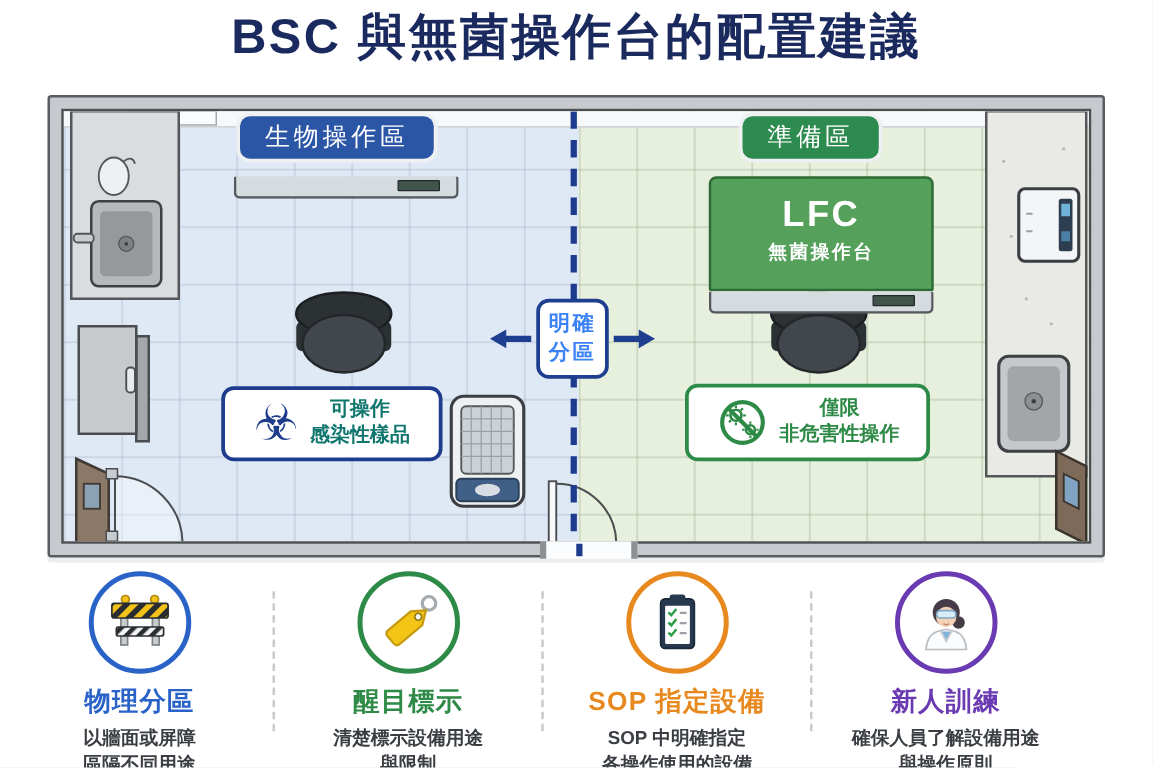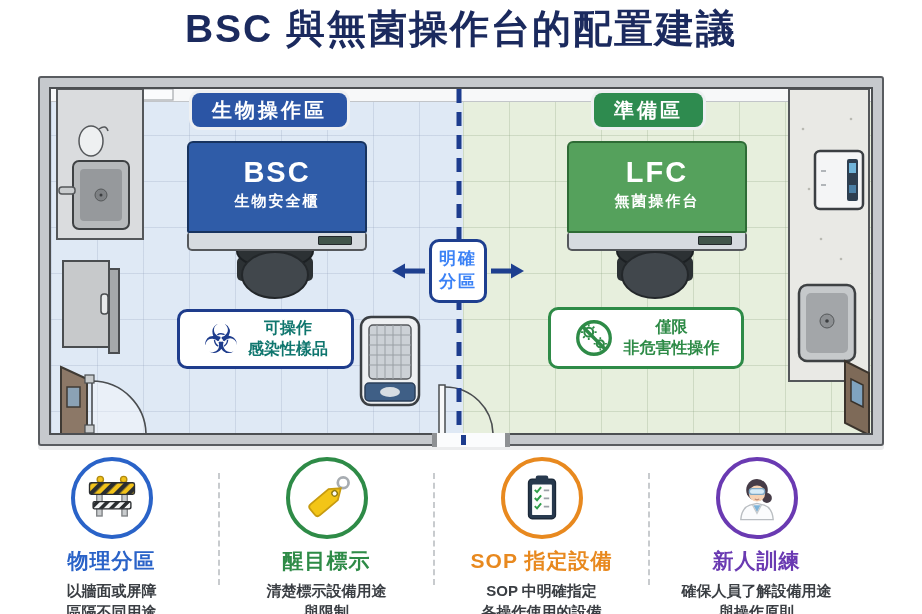--- a/index.html
+++ b/index.html
@@ -45,21 +45,21 @@
   .wall-band {
     position:absolute; left:0; right:0; top:0; height:13px;
     background:#f7f8f9; border-bottom:1px solid #c2c5c9;
   }
   svg.furniture { position:absolute; left:0; top:0; }
 
   
   .zone-label {
     position:absolute; top:15px; height:34px; line-height:34px;
     padding:0 20px; border-radius:8px; color:#fff; font-size:20px;
-    font-weight:700; letter-spacing:3px; box-shadow:0 0 0 3px #eef0f2;
+    font-weight:400; letter-spacing:3px; box-shadow:0 0 0 3px #eef0f2;
   }
   .zone-label.blue { left:152px; background:#2b55a5; }
   .zone-label.green { left:554px; background:#2e8b4f; }
 
   
   .equip { position:absolute; width:180px; top:63px; }
   .equip-body {
     height:92px; border-radius:6px 6px 2px 2px; text-align:center;
     color:#fff; padding-top:13px;
   }
@@ -223,24 +223,20 @@
       </g>
 
       <line x1="408" y1="0" x2="408" y2="348" stroke="#1d3c8e" stroke-width="5" stroke-dasharray="14 9"></line>
     </svg>
   </div>
 
   <div class="zone-label blue">生物操作區</div>
   <div class="zone-label green">準備區</div>
 
   <div class="equip equip-bsc">
-    <div class="equip-body">
-      <div class="equip-abbr">BSC</div>
-      <div class="equip-name">生物安全櫃</div>
-    </div>
     <div class="equip-ledge">
       <span class="equip-display"></span>
     </div>
   </div>
 
   <div class="equip equip-lfc">
     <div class="equip-body">
       <div class="equip-abbr">LFC</div>
       <div class="equip-name">無菌操作台</div>
     </div>

